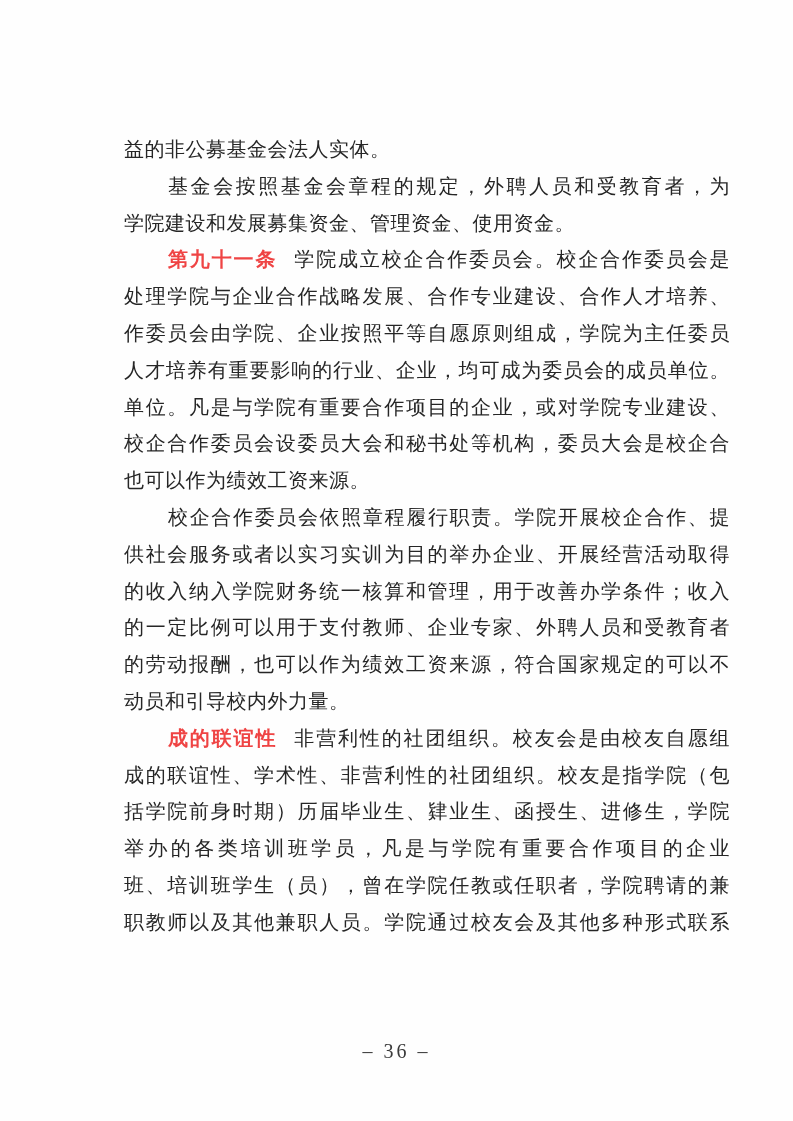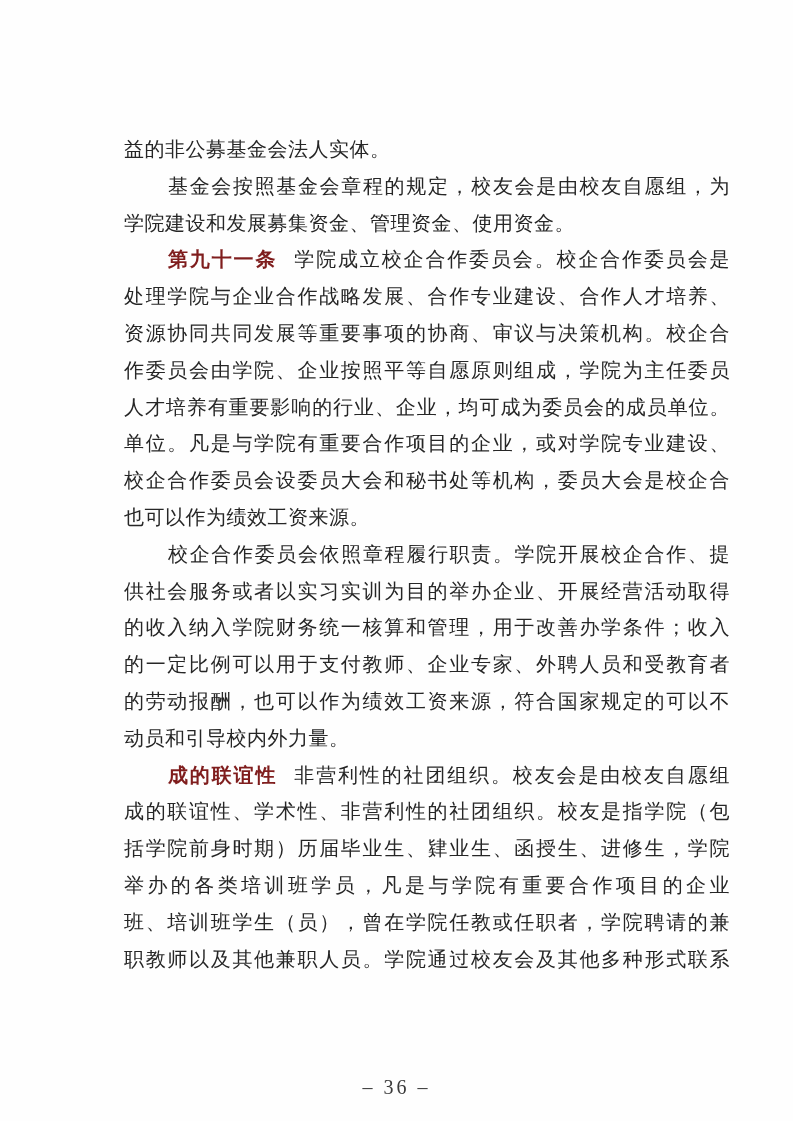--- a/index.html
+++ b/index.html
@@ -39,51 +39,50 @@
   }
   .line.short {
     text-align-last: left;
   }
   .line.indent {
     padding-left: 44px;
   }
   .term {
     font-weight: 700;
     margin-right: 0.85em;
-    color: #7f1d1d;
+    color: #ef4444;
   }
   .pagenum {
     position: absolute;
-    top: 1076px;
+    top: 1040px;
     left: 0;
     width: 100%;
     text-align: center;
     font-size: 20px;
     letter-spacing: 3px;
     color: #3a3a3a;
   }
 </style>
 </head>
 <body>
 
 <div class="sheet">
 
   <div class="textblock">
 
     <div class="line short"><span>益的非公募基金会法人实体。</span></div>
 
-    <div class="line indent"><span>基金会按照基金会章程的规定，校友会是由校友自愿组，为</span></div>
+    <div class="line indent"><span>基金会按照基金会章程的规定，外聘人员和受教育者，为</span></div>
 
     <div class="line short"><span>学院建设和发展募集资金、管理资金、使用资金。</span></div>
 
     <div class="line indent"><span class="term">第九十一条</span><span>学院成立校企合作委员会。校企合作委员会是</span></div>
 
     <div class="line"><span>处理学院与企业合作战略发展、合作专业建设、合作人才培养、</span></div>
 
-    <div class="line"><span>资源协同共同发展等重要事项的协商、审议与决策机构。校企合</span></div>
 
     <div class="line"><span>作委员会由学院、企业按照平等自愿原则组成，学院为主任委员</span></div>
 
     <div class="line"><span>人才培养有重要影响的行业、企业，均可成为委员会的成员单位。</span></div>
 
     <div class="line"><span>单位。凡是与学院有重要合作项目的企业，或对学院专业建设、</span></div>
 
     <div class="line"><span>校企合作委员会设委员大会和秘书处等机构，委员大会是校企合</span></div>
 
     <div class="line short"><span>也可以作为绩效工资来源。</span></div>

